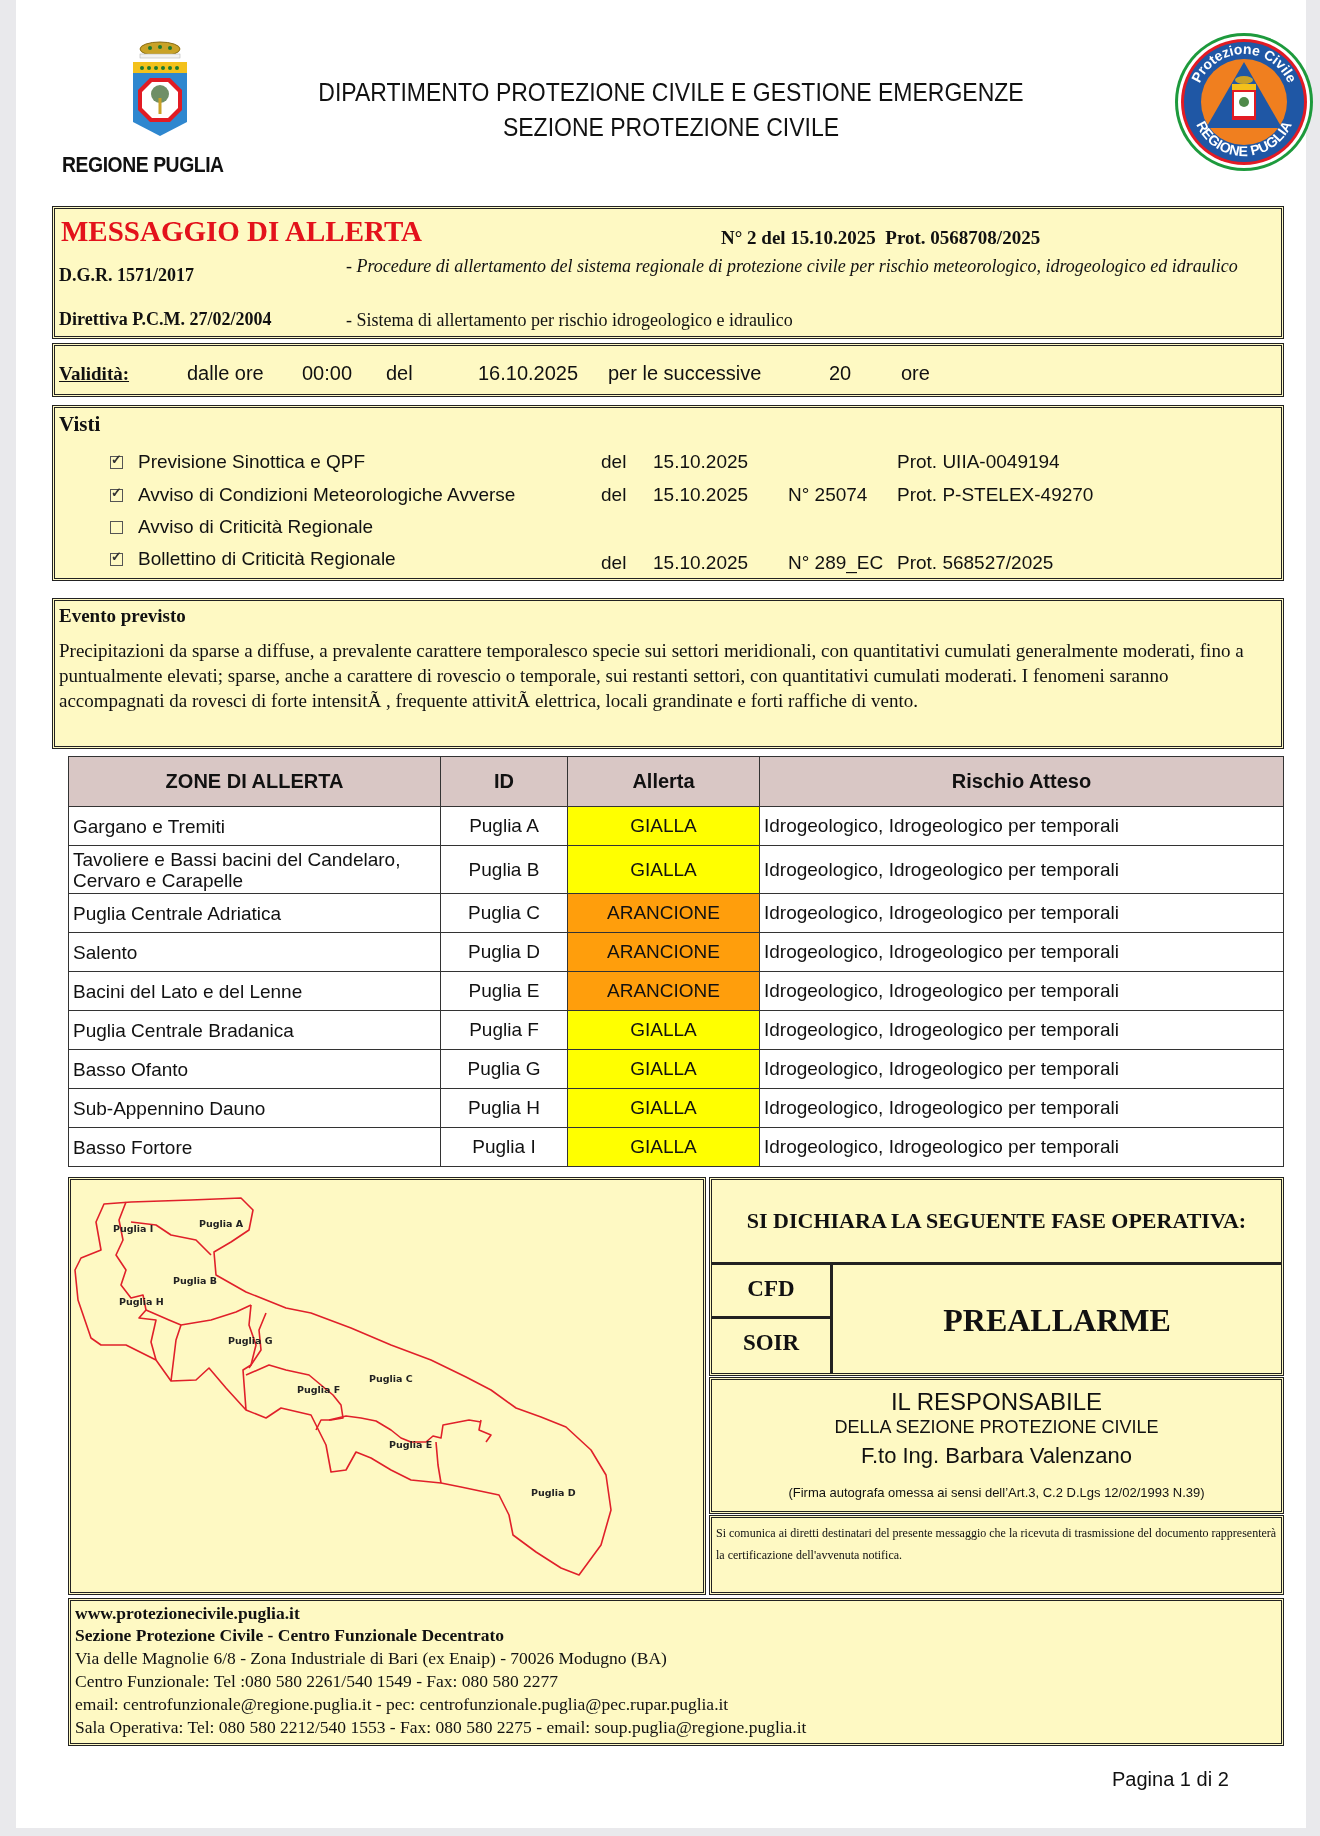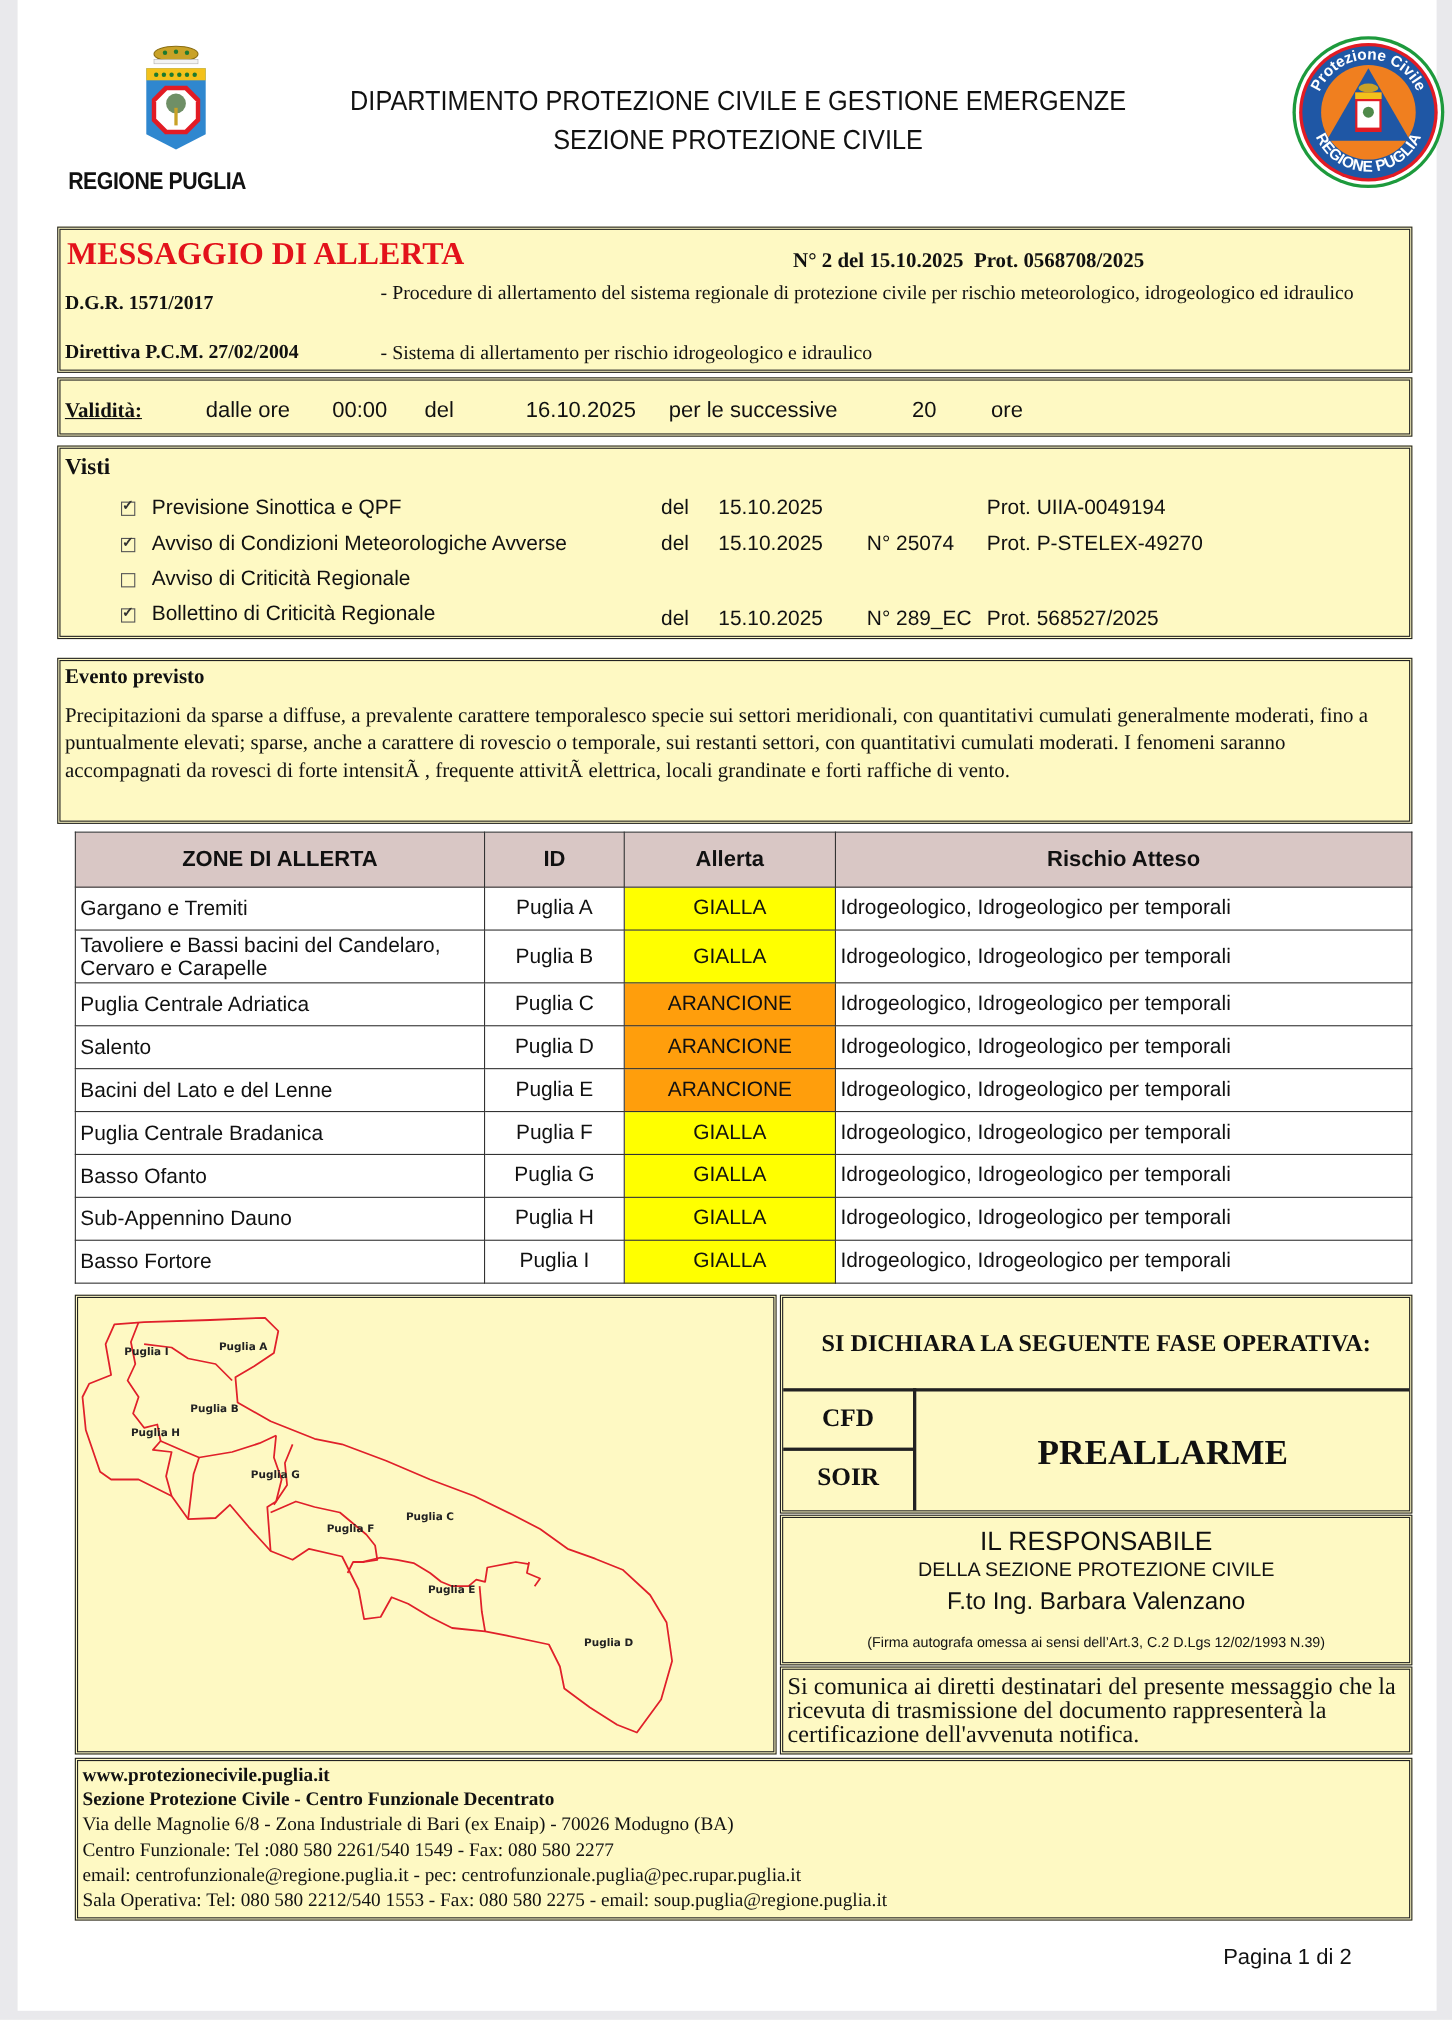--- a/index.html
+++ b/index.html
@@ -60,21 +60,21 @@
   .fase-soir { position: absolute; left: 0; width: 118px; top: 150px; text-align: center; font-size: 23px; font-weight: bold; }
   .fase-val { position: absolute; left: 121px; right: 0; top: 122px; text-align: center; font-size: 32px; font-weight: bold; }
 
   .resp-box { left: 693px; top: 1377px; width: 575px; height: 137px; text-align: center; }
   .resp-1 { position: absolute; left: 0; right: 0; top: 8px; font-size: 24px; }
   .resp-2 { position: absolute; left: 0; right: 0; top: 37px; font-size: 18px; }
   .resp-3 { position: absolute; left: 0; right: 0; top: 63px; font-size: 22px; }
   .resp-4 { position: absolute; left: 0; right: 0; top: 105px; font-size: 13px; }
 
   .notice-box { left: 693px; top: 1515px; width: 575px; height: 80px; }
-  .notice-txt { position: absolute; left: 4px; top: 4px; right: 4px; font-size: 22px; line-height: 22px; }
+  .notice-txt { position: absolute; left: 4px; top: 4px; right: 4px; font-size: 12px; line-height: 22px; }
 
   
   .foot-box { left: 52px; top: 1598px; width: 1216px; height: 148px; }
   .foot-line { position: absolute; left: 4px; font-size: 17.5px; white-space: nowrap; }
   .foot-line.b { font-weight: bold; }
   .page-num { position: absolute; left: 1096px; top: 1768px; font-size: 20px; }
 </style>
 </head>
 <body>
 
@@ -120,21 +120,21 @@
     <path id="arcTop" d="M22,70 A48,48 0 0 1 118,70" fill="none"></path>
     <path id="arcBot" d="M18,72 A52,52 0 0 0 122,72" fill="none"></path>
     <text font-family="Liberation Sans, sans-serif" font-size="14" font-weight="bold" fill="#ffffff"><textPath href="#arcTop" startOffset="50%" text-anchor="middle">Protezione Civile</textPath></text>
     <text font-family="Liberation Sans, sans-serif" font-size="14" font-weight="bold" fill="#ffffff"><textPath href="#arcBot" startOffset="50%" text-anchor="middle">REGIONE PUGLIA</textPath></text>
   </svg>
 
   <div class="box serif" style="left:36px; top:206px; width:1232px; height:133px;">
     <div class="msg-title">MESSAGGIO DI ALLERTA</div>
     <div class="msg-num" style="white-space:pre;">N° 2 del 15.10.2025  Prot. 0568708/2025</div>
     <div class="msg-lbl" style="top:56px;">D.G.R. 1571/2017</div>
-    <div class="msg-txt" style="top:46px; width:900px;">- Procedure di allertamento del sistema regionale di protezione civile per rischio meteorologico, idrogeologico ed idraulico</div>
+    <div class="msg-txt" style="top:46px; width:900px;font-style:italic;">- Procedure di allertamento del sistema regionale di protezione civile per rischio meteorologico, idrogeologico ed idraulico</div>
     <div class="msg-lbl" style="top:100px;">Direttiva P.C.M. 27/02/2004</div>
     <div class="msg-txt" style="top:100px;">- Sistema di allertamento per rischio idrogeologico e idraulico</div>
   </div>
 
   <div class="box" style="left:36px; top:343px; width:1232px; height:54px;">
     <div class="val-row">
       <span class="serif" style="left:0; font-weight:bold; font-size:19px; top:1px;text-decoration:underline;">Validità:</span>
       <span style="left:128px;">dalle ore</span>
       <span style="left:243px;">00:00</span>
       <span style="left:327px;">del</span>

